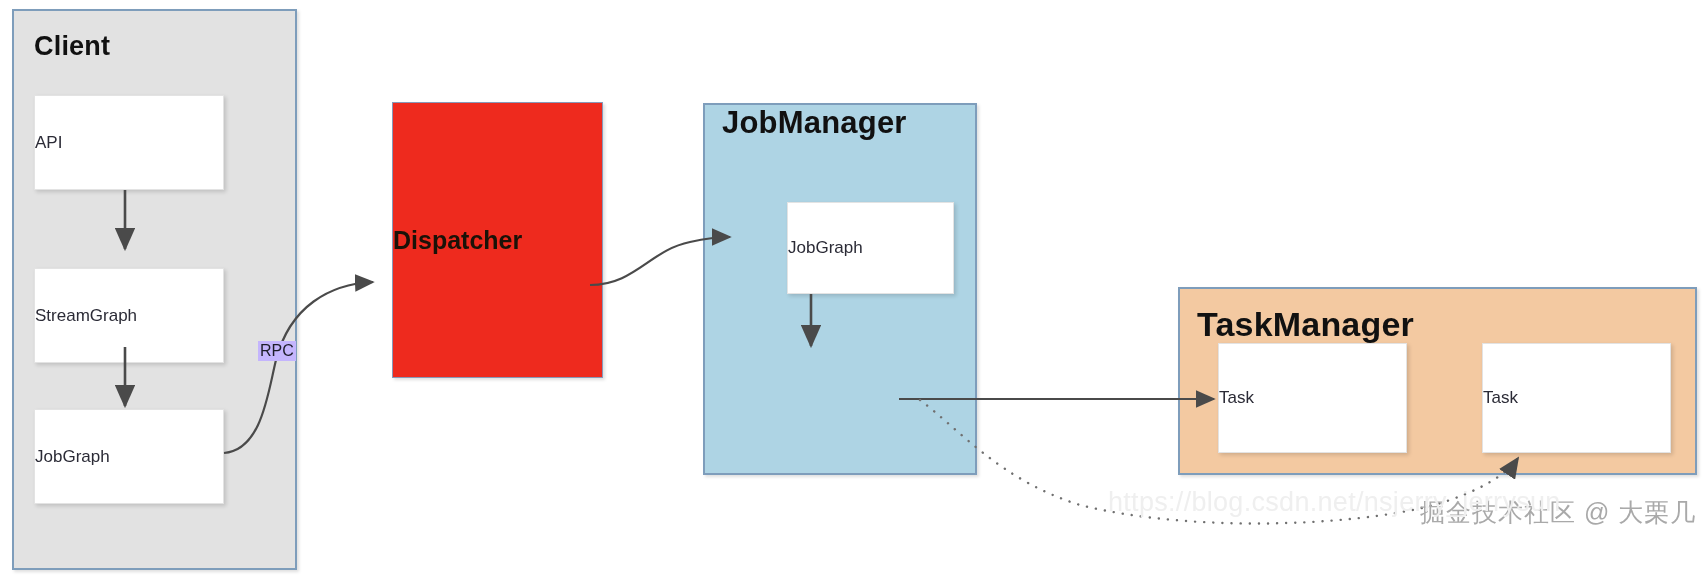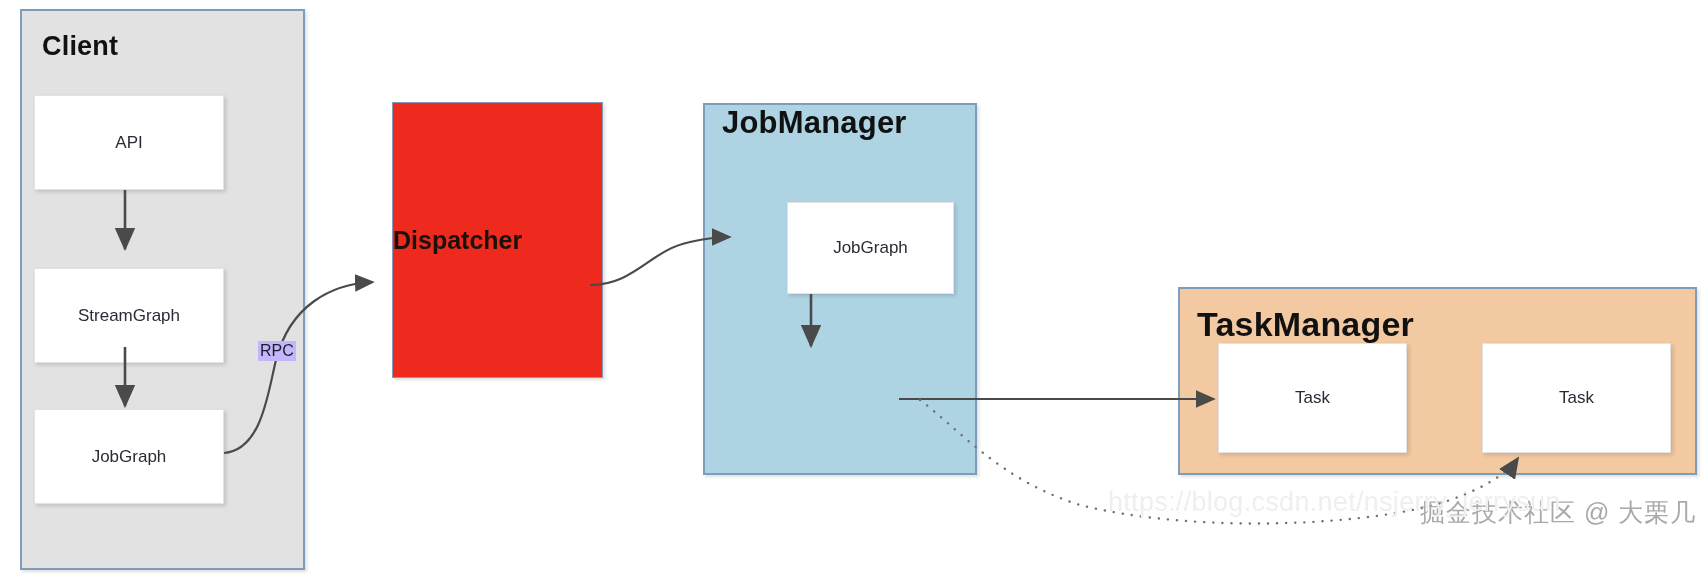--- a/index.html
+++ b/index.html
@@ -25,21 +25,21 @@
   }
   .group-title {
     position: absolute;
     font-weight: bold;
     color: #111111;
     letter-spacing: 0.2px;
     white-space: nowrap;
   }
 
   #group-client {
-    left: 20px; top: 9px; width: 285px; height: 561px;
+    left: 12px; top: 9px; width: 285px; height: 561px;
     background: #e2e2e2;
   }
   #group-client .group-title { left: 20px; top: 20px; font-size: 27px; }
 
   #group-jobmanager {
     left: 703px; top: 103px; width: 274px; height: 372px;
     background: #aed4e4;
   }
   #group-jobmanager .group-title { left: 17px; top: 0; font-size: 31px; }
 
@@ -50,21 +50,21 @@
   #group-taskmanager .group-title { left: 17px; top: 16px; font-size: 34px; }
 
   
   .node {
     position: absolute;
     box-sizing: border-box;
     background: #ffffff;
     border: 1px solid #e3e3e3;
     display: flex;
     align-items: center;
-    justify-content: center;
+    justify-content: flex-start;
     box-shadow: 2px 2px 4px rgba(0,0,0,0.15);
   }
   .node span {
     font-size: 17px;
     color: #2b2b36;
     white-space: nowrap;
   }
 
   
   #node-api          { left: 34px;  top: 95px;  width: 190px; height: 95px; }

